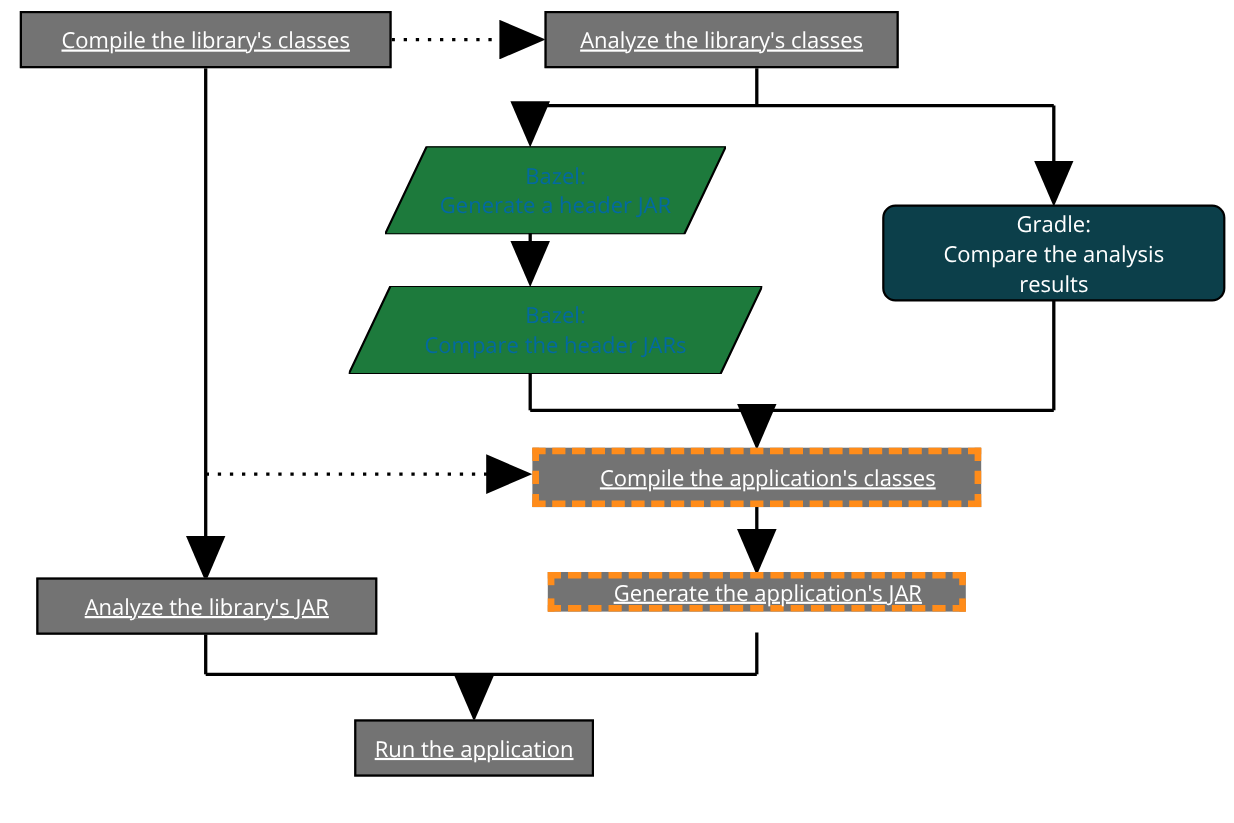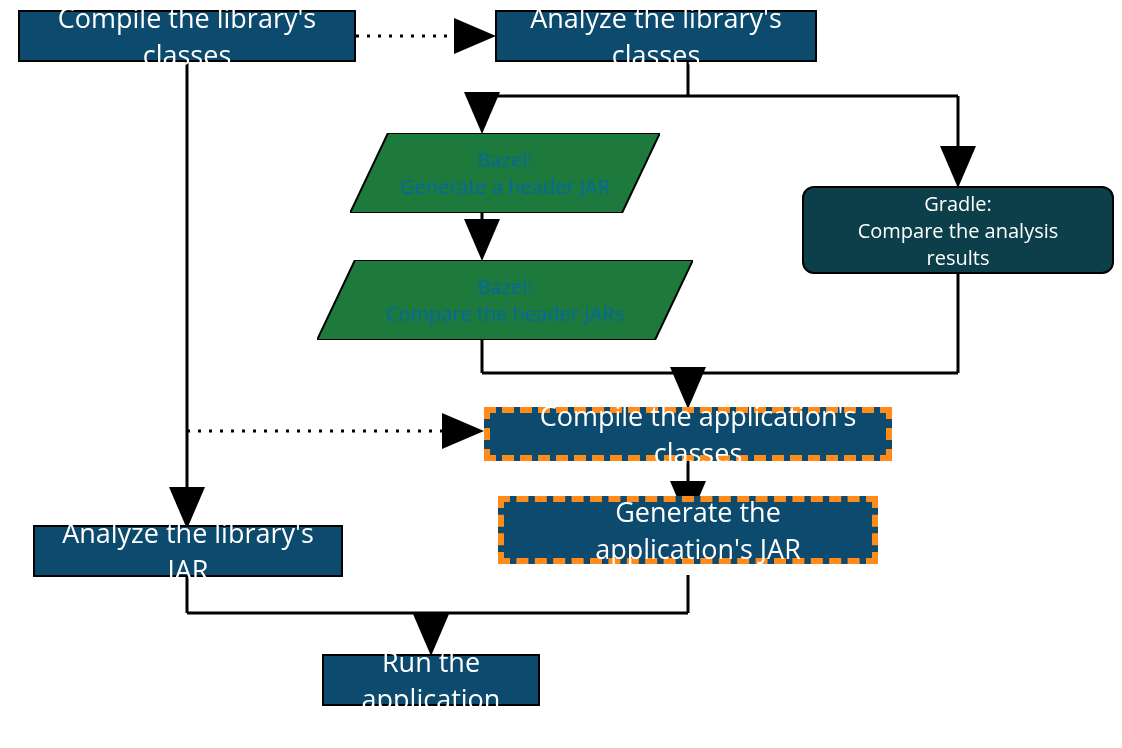--- a/index.html
+++ b/index.html
@@ -1,18 +1,18 @@
 <!DOCTYPE html>
 <html><head>
   <meta charset="utf-8">
   <style>
     * { box-sizing: border-box; margin: 0; padding: 0; }
     body { background: #fff; font-family: "Open Sans", "Segoe UI", Arial, sans-serif; width: 1122px; height: 748px; position: relative; }
     .node { position: absolute; display: flex; flex-direction: column; justify-content: center; align-items: center; text-align: center; }
-    .rect { background: #0c4a6e; border: 2px solid #000; color: #fff; font-size: 27px; padding: 10px 16px; }
+    .rect { background: #737373; border: 2px solid #000; color: #fff; font-size: 20px; padding: 10px 16px; text-decoration: underline; }
     .dashed { border: 6px dashed #ff8c1a; padding-left: 36px; }
     .para { color: #0369a1; font-size: 20px; }
     .para svg { position: absolute; top: 0; left: 0; width: 100%; height: 100%; z-index: -1; }
     .teal { background: #0c3f4a; border: 2px solid #000; border-radius: 12px; color: #fff; font-size: 20px; padding: 32px 24px; }
     svg.edges { position: absolute; top: 0; left: 0; width: 1122px; height: 748px; }
   </style>
 </head>
 <body>
 
 <svg class="edges">
@@ -81,19 +81,19 @@
 </div>
 
 <div class="node rect dashed" style="left:484px; top:407px; width:408px; height:54px;">
   <span>Compile the application's classes</span>
 </div>
 
 <div class="node rect" style="left:33px; top:525px; width:310px; height:52px;">
   <span>Analyze the library's JAR</span>
 </div>
 
-<div class="node rect dashed" style="left:498px; top:496px; width:380px; height:68px;">
+<div class="node rect dashed" style="left:498px; top:520px; width:380px; height:36px;">
   <span>Generate the application's JAR</span>
 </div>
 
 <div class="node rect" style="left:322px; top:654px; width:218px; height:52px;padding-left:16px;">
   <span>Run the application</span>
 </div>
 
 </body></html>

